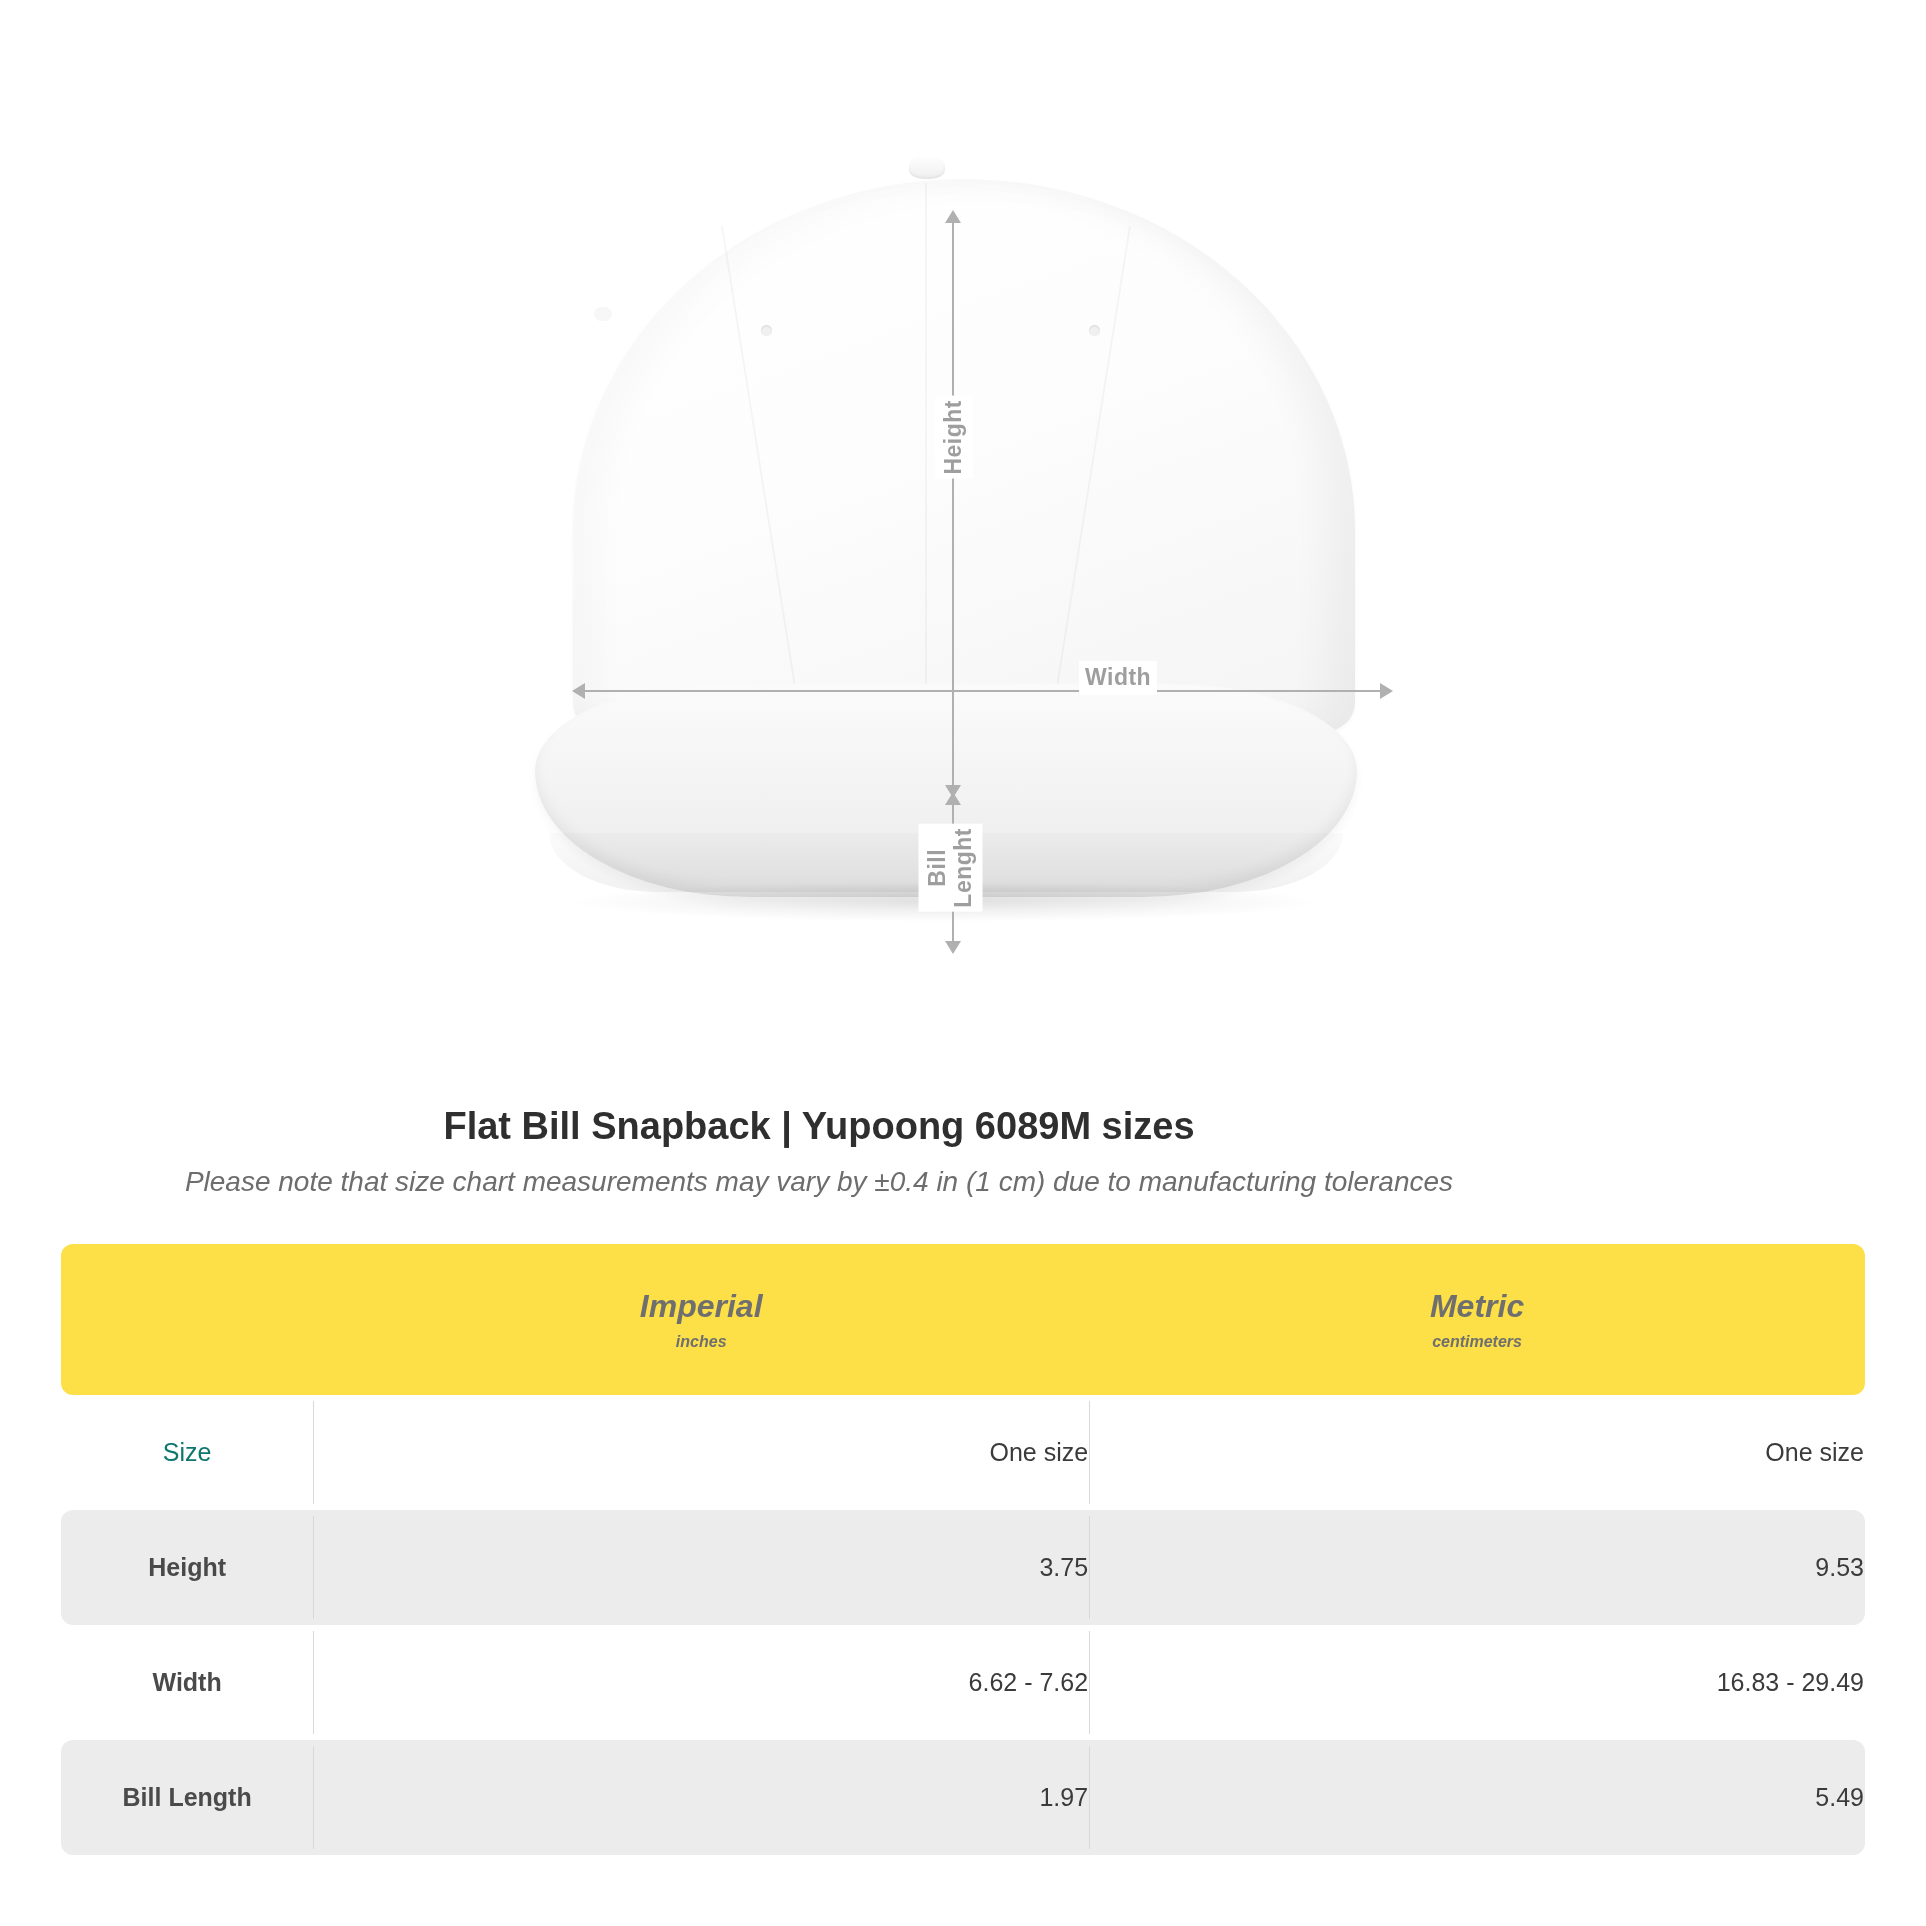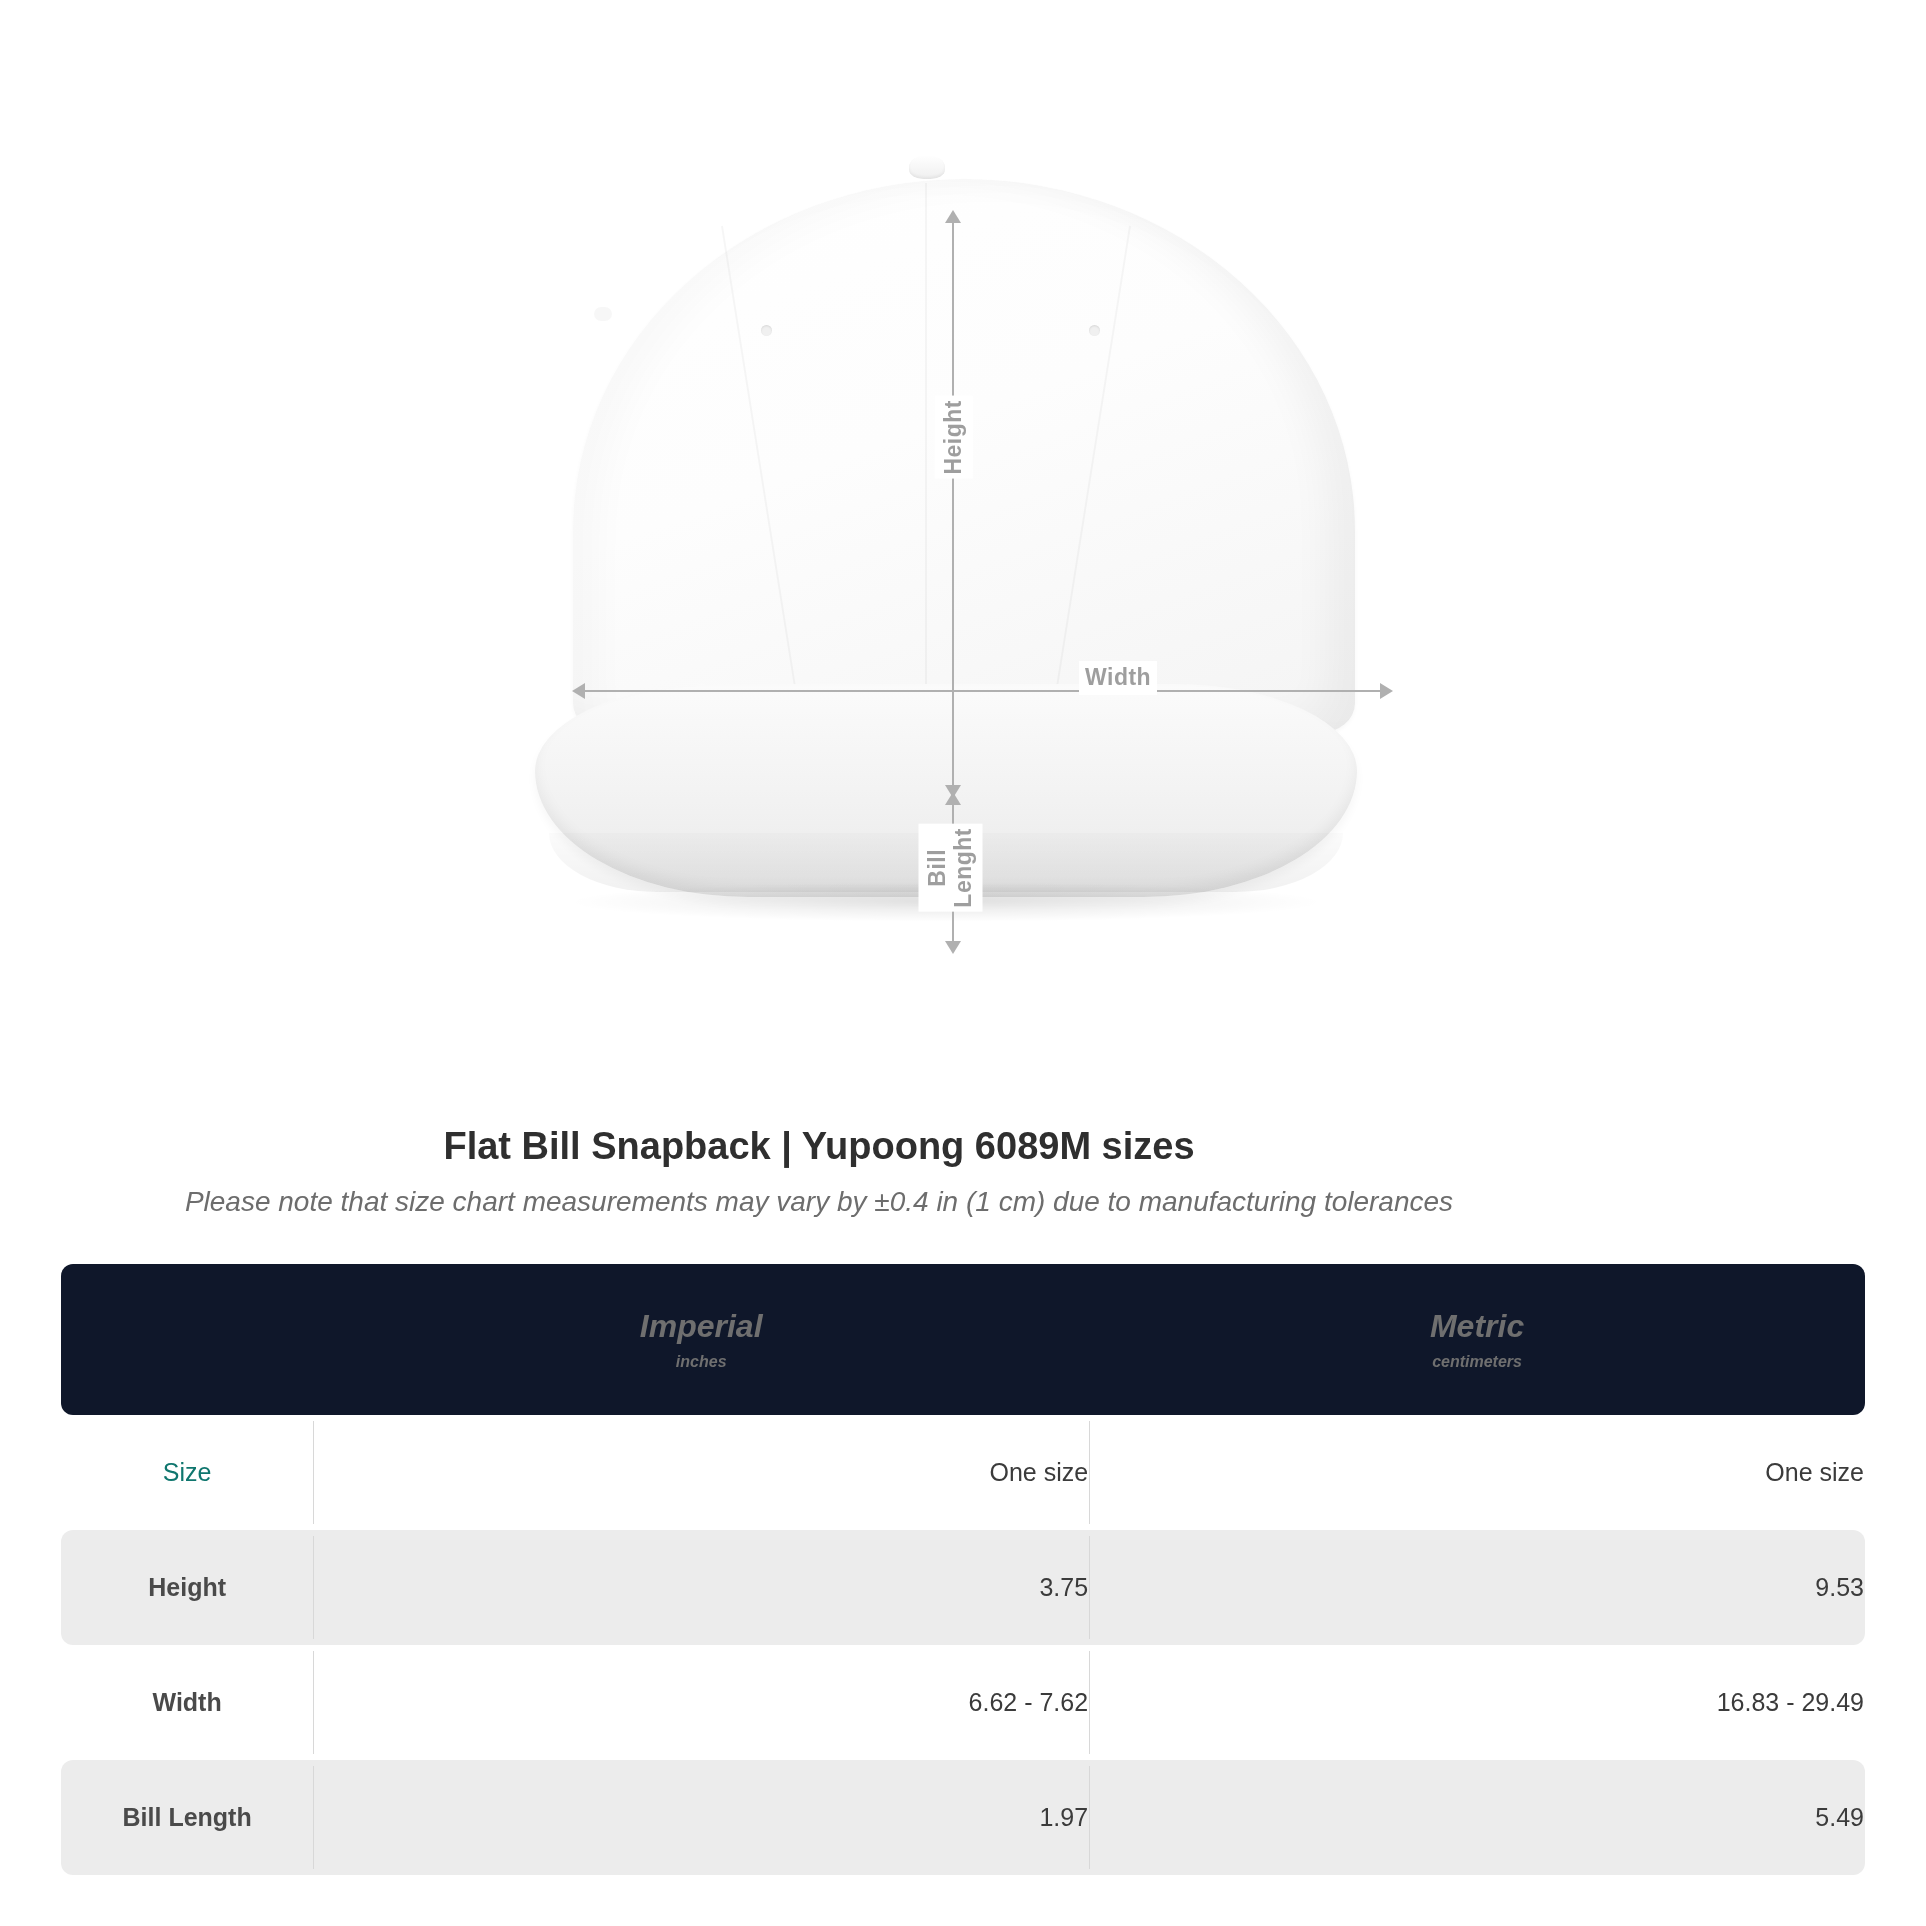--- a/index.html
+++ b/index.html
@@ -189,21 +189,21 @@
   .vertical-text {
     writing-mode: vertical-rl;
     text-orientation: mixed;
     transform: rotate(180deg);
   }
 
   
   .title-block {
     width: 1638px;
     text-align: center;
-    margin-top: 36px;
+    margin-top: 16px;
   }
   .chart-title {
     font-size: 38px;
     font-weight: bold;
     color: #2f2f2f;
     margin: 0 0 18px 0;
   }
   .chart-note {
     font-size: 28px;
     font-style: italic;
@@ -219,21 +219,21 @@
   table.size-table {
     width: 100%;
     border-collapse: collapse;
     table-layout: fixed;
   }
   table.size-table th,
   table.size-table td {
     border: none;
   }
   .head-row th {
-    background: #0f172a;
+    background: #fde047;
     height: 149px;
     vertical-align: middle;
     text-align: center;
   }
   .head-row th:first-child {
     border-top-left-radius: 12px;
     border-bottom-left-radius: 12px;
   }
   .head-row th:last-child {
     border-top-right-radius: 12px;

